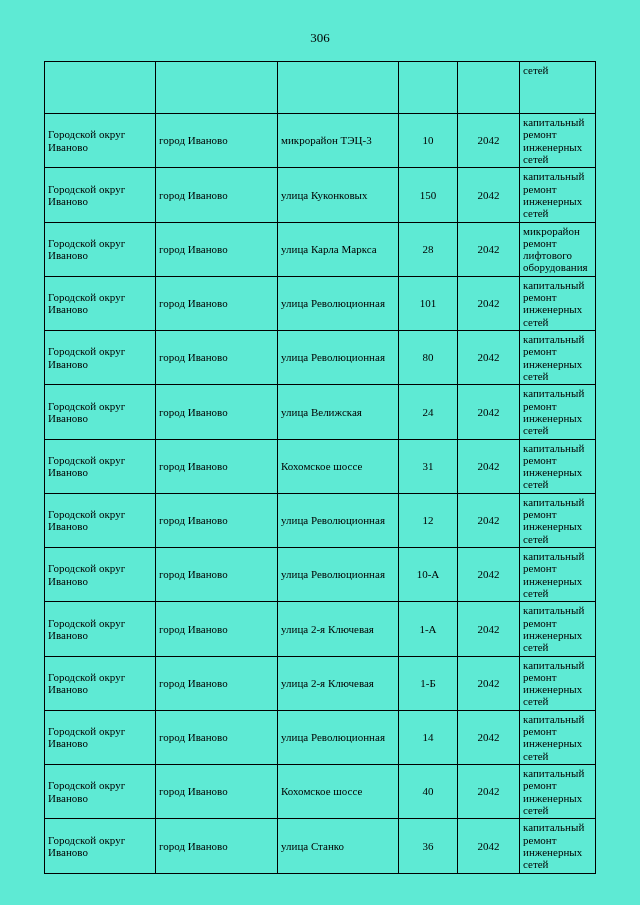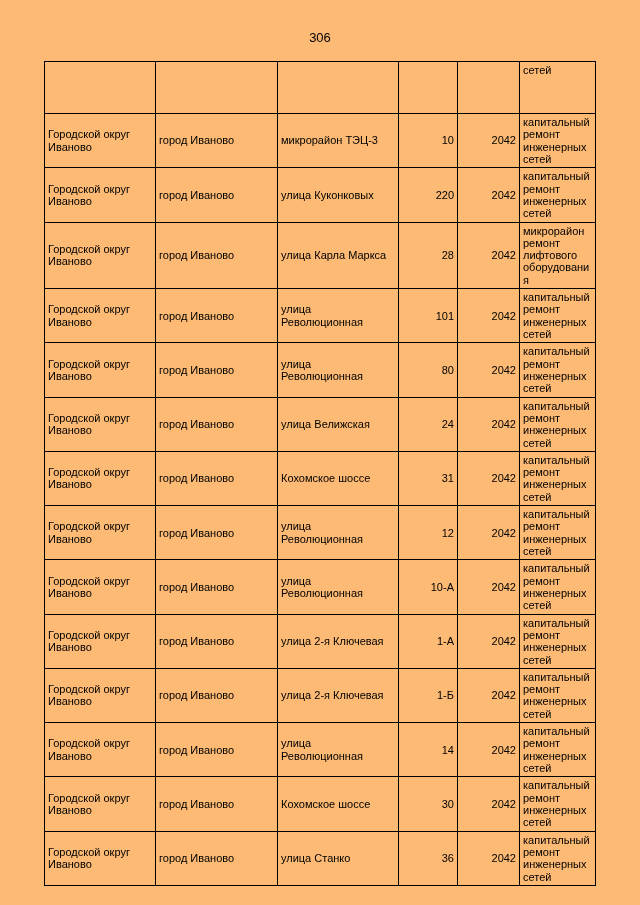--- a/index.html
+++ b/index.html
@@ -4,22 +4,22 @@
 <style>
   html, body {
     margin: 0;
     padding: 0;
     background: #ffffff;
   }
   .page {
     position: relative;
     width: 640px;
     height: 905px;
-    background: #fdba74;
-    font-family: Liberation Sans, sans-serif;
+    background: #5eead4;
+    font-family: Liberation Serif, serif;
     color: #000000;
     overflow: hidden;
   }
   .page-number {
     position: absolute;
     top: 30px;
     left: 0;
     width: 640px;
     text-align: center;
     font-size: 13px;
@@ -44,21 +44,21 @@
     overflow: hidden;
   }
   
   col.c0 { width: 111px; }
   col.c1 { width: 122px; }
   col.c2 { width: 121px; }
   col.c3 { width: 59px; }
   col.c4 { width: 62px; }
   col.c5 { width: 76px; }
 
-  td.c3, td.c4 { text-align: right; margin-left: 42px; }
+  td.c3, td.c4 { text-align: center; margin-left: 42px; }
   td.c5 { vertical-align: top; }
 
   tr.partial-row { height: 52px; }
   tr.partial-row td { vertical-align: top; }
 
   tr.data-row { height: 48px; }
 </style>
 </head>
 <body>
 
@@ -88,21 +88,21 @@
           <td class="c1">город Иваново</td>
           <td class="c2">микрорайон ТЭЦ-3</td>
           <td class="c3">10</td>
           <td class="c4">2042</td>
           <td class="c5">капитальный ремонт инженерных сетей</td>
         </tr>
         <tr class="data-row">
           <td class="c0">Городской округ Иваново</td>
           <td class="c1">город Иваново</td>
           <td class="c2">улица Куконковых</td>
-          <td class="c3">220</td>
+          <td class="c3">150</td>
           <td class="c4">2042</td>
           <td class="c5">капитальный ремонт инженерных сетей</td>
         </tr>
         <tr class="data-row">
           <td class="c0">Городской округ Иваново</td>
           <td class="c1">город Иваново</td>
           <td class="c2">улица Карла Маркса</td>
           <td class="c3">28</td>
           <td class="c4">2042</td>
           <td class="c5">микрорайон ремонт лифтового оборудования</td>
@@ -176,21 +176,21 @@
           <td class="c1">город Иваново</td>
           <td class="c2">улица Революционная</td>
           <td class="c3">14</td>
           <td class="c4">2042</td>
           <td class="c5">капитальный ремонт инженерных сетей</td>
         </tr>
         <tr class="data-row">
           <td class="c0">Городской округ Иваново</td>
           <td class="c1">город Иваново</td>
           <td class="c2">Кохомское шоссе</td>
-          <td class="c3">30</td>
+          <td class="c3">40</td>
           <td class="c4">2042</td>
           <td class="c5">капитальный ремонт инженерных сетей</td>
         </tr>
         <tr class="data-row">
           <td class="c0">Городской округ Иваново</td>
           <td class="c1">город Иваново</td>
           <td class="c2">улица Станко</td>
           <td class="c3">36</td>
           <td class="c4">2042</td>
           <td class="c5">капитальный ремонт инженерных сетей</td>

